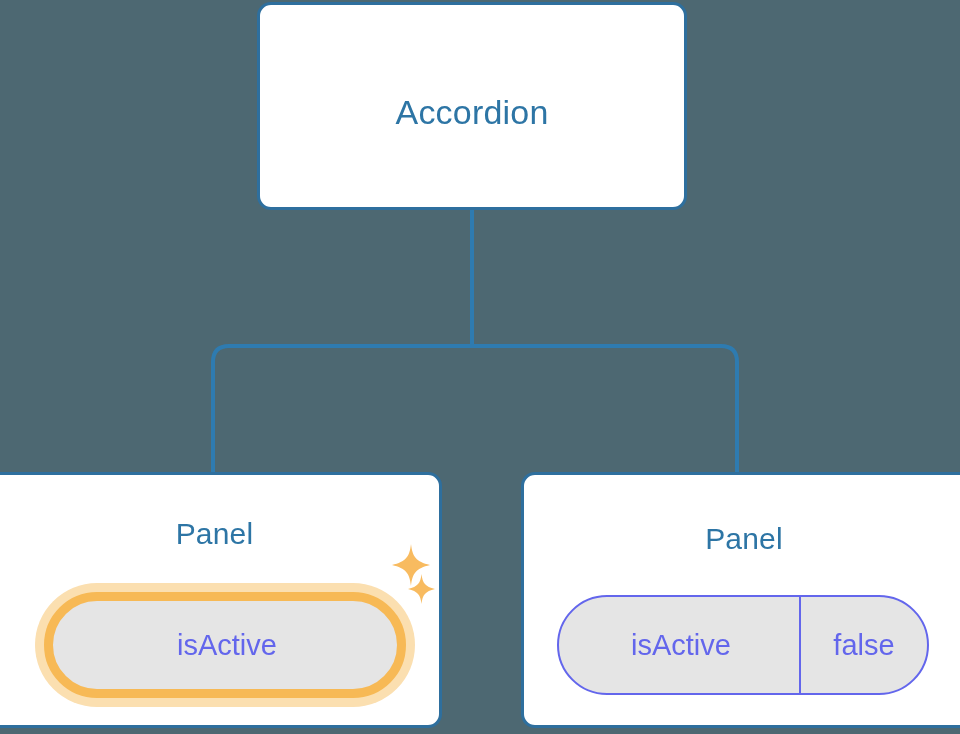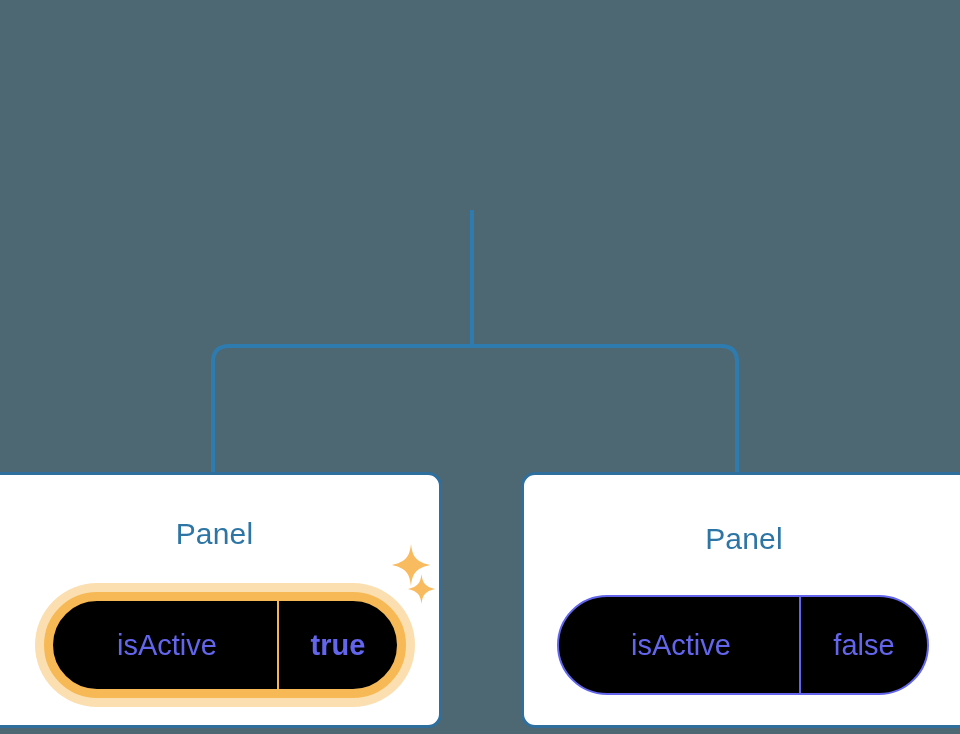--- a/index.html
+++ b/index.html
@@ -83,21 +83,21 @@
     font-size: 30px;
   }
   #node-panel-left .node-title { top: 42px; left: 20px; }
   #node-panel-right .node-title { top: 47px; }
 
   
   .pill {
     position: absolute;
     display: flex;
     align-items: stretch;
-    background: #000000;
+    background: #e5e5e5;
     box-sizing: border-box;
     border-radius: 999px;
     overflow: hidden;
   }
   .pill-cell {
     display: flex;
     align-items: center;
     justify-content: center;
     color: #6366ec;
     font-size: 29px;
@@ -167,29 +167,31 @@
 
 <div id="stage">
 
   <svg id="connectors" viewBox="0 0 960 734" xmlns="http://www.w3.org/2000/svg">
 
     <path d="M 472 210 L 472 346" fill="none" stroke="#2e7bb0" stroke-width="4"></path>
 
     <path d="M 213 472 L 213 362 Q 213 346 229 346 L 721 346 Q 737 346 737 362 L 737 472" fill="none" stroke="#2e7bb0" stroke-width="4"></path>
   </svg>
 
+  <div class="node" id="node-accordion">
+    <div class="node-title">Accordion</div>
+  </div>
 
   <div class="node panel-node" id="node-panel-left">
     <div class="node-title">Panel</div>
 
     <div id="pill-left-wrap">
       <div id="pill-left-glow"></div>
       <div class="pill" id="pill-left">
         <div class="pill-cell pill-key">isActive</div>
-        <div class="pill-cell pill-val">true</div>
       </div>
     </div>
   </div>
 
   <svg class="sparkle" id="sparkle-big" viewBox="0 0 38 42" xmlns="http://www.w3.org/2000/svg">
     <path d="M19 0 C20.5 13 24 17.5 38 21 C24 24.5 20.5 29 19 42 C17.5 29 14 24.5 0 21 C14 17.5 17.5 13 19 0 Z" fill="#f8bb60"></path>
   </svg>
   <svg class="sparkle" id="sparkle-small" viewBox="0 0 27 30" xmlns="http://www.w3.org/2000/svg">
     <path d="M13.5 0 C14.6 9.3 17.1 12.5 27 15 C17.1 17.5 14.6 20.7 13.5 30 C12.4 20.7 9.9 17.5 0 15 C9.9 12.5 12.4 9.3 13.5 0 Z" fill="#f8bb60"></path>
   </svg>

